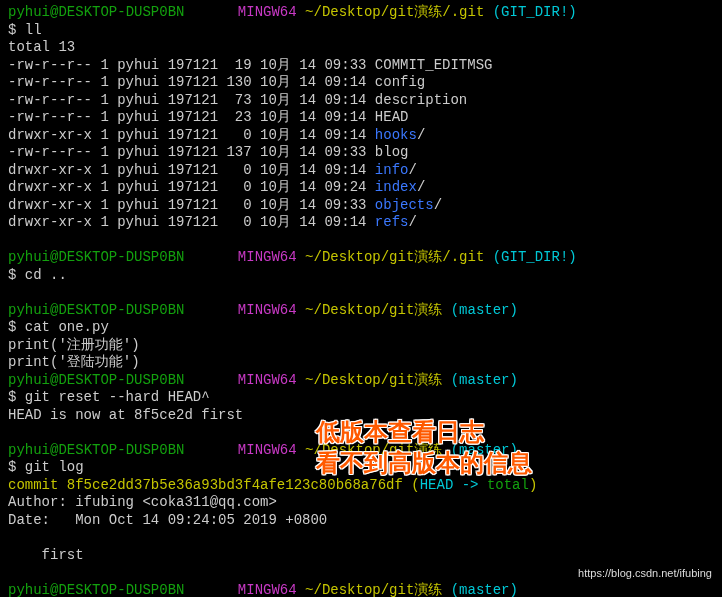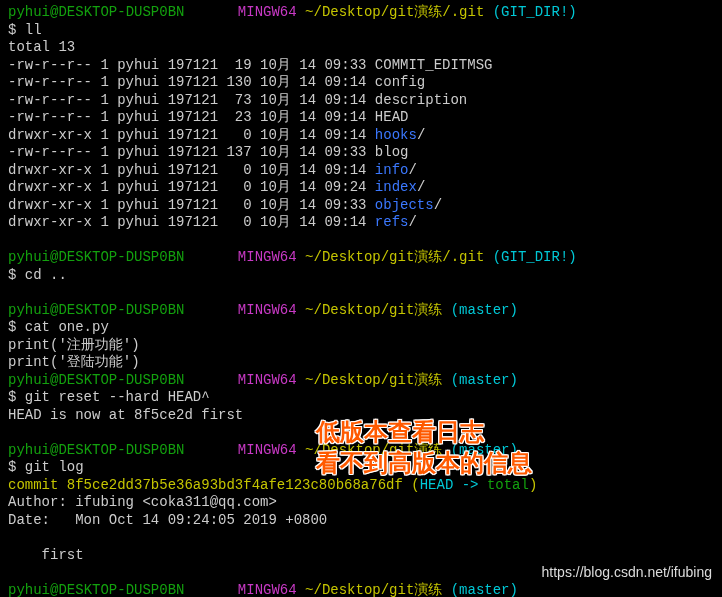--- a/index.html
+++ b/index.html
@@ -33,21 +33,21 @@
     color: #ff5a00;
     text-shadow: 1px 0 0 #fff, -1px 0 0 #fff, 0 1px 0 #fff, 0 -1px 0 #fff,
                  1px 1px 0 #fff, -1px -1px 0 #fff, 1px -1px 0 #fff, -1px 1px 0 #fff;
     line-height: 1.3;
   }
   .watermark {
     position: absolute;
     right: 10px;
     bottom: 16px;
     font-family: Arial, sans-serif;
-    font-size: 14px;
+    font-size: 11px;
     color: #dcdcdc;
   }
 </style>
 </head>
 <body>
 
 <div class="line"><span class="green">pyhui</span><span class="green">@</span><span class="green">DESKTOP-DUSP0BN</span><span class="magenta"> MINGW64</span><span class="yellow"> ~/Desktop/git演练/.git</span><span class="cyan"> (GIT_DIR!)</span></div>
 <div class="line"><span class="white">$</span><span class="white"> ll</span></div>
 <div class="line white">total 13</div>
 <div id="ls-rows">

